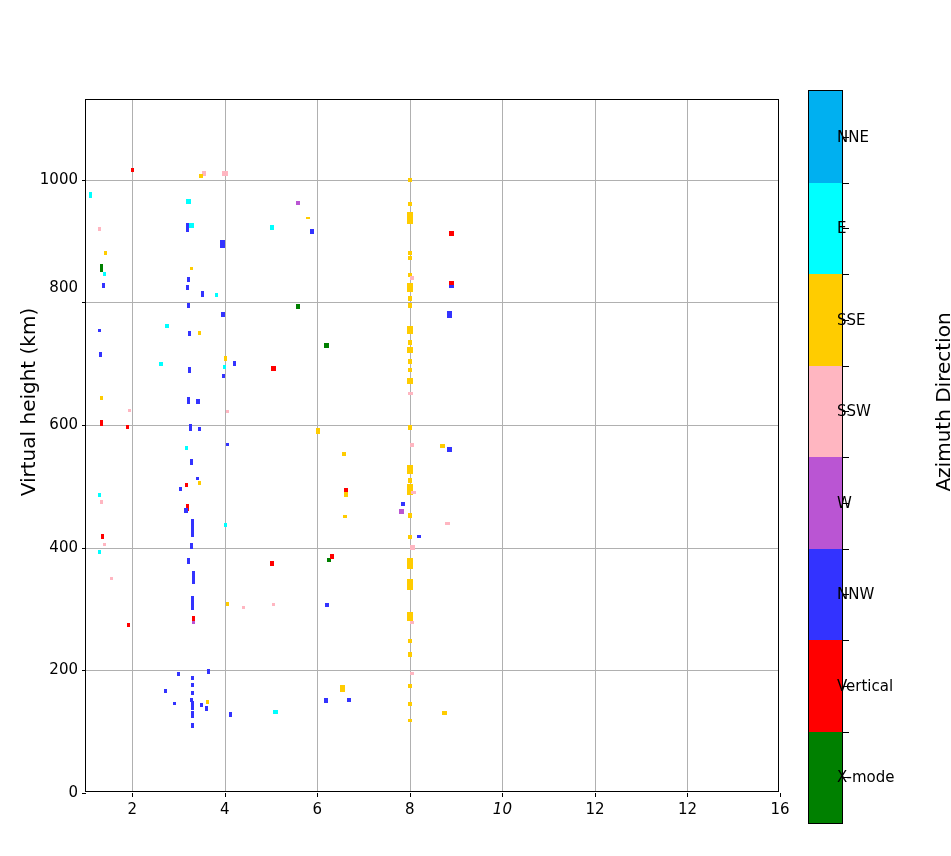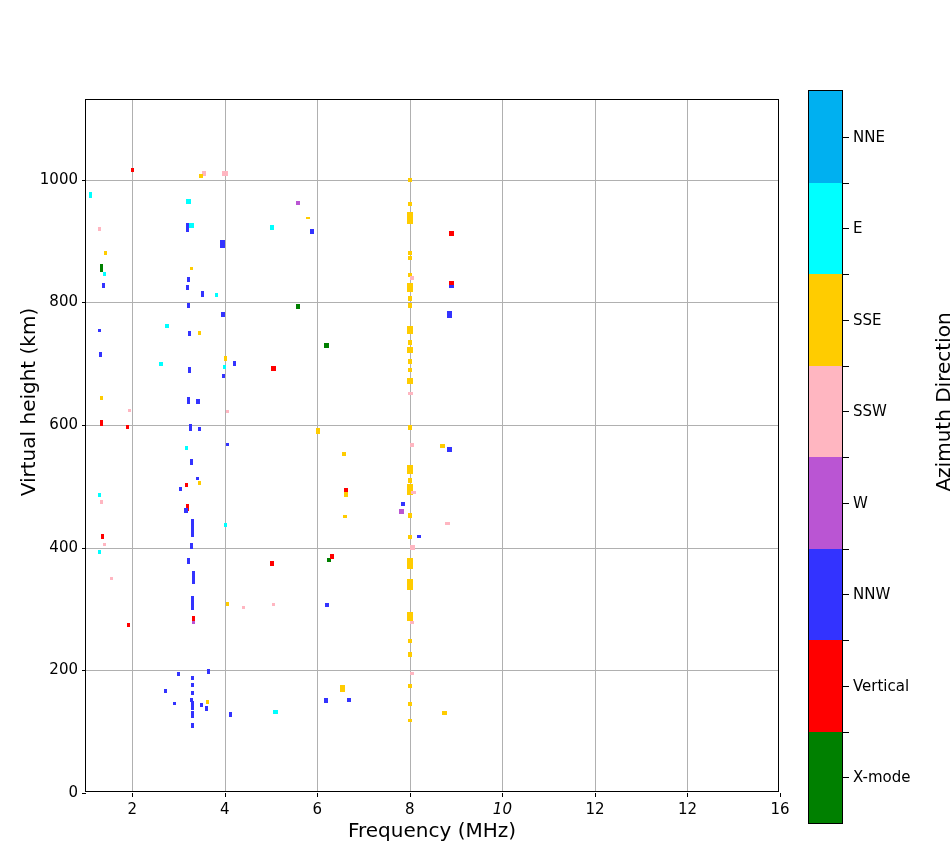--- a/index.html
+++ b/index.html
@@ -52,21 +52,21 @@
   
   .mark{position:absolute;}
 
   
   #colorbar{
     position:absolute;left:808px;top:90px;width:33px;height:732px;
     border:1.1px solid #000000;box-sizing:content-box;
   }
   .cb-seg{position:absolute;left:0;width:33px;}
   .cb-tick{position:absolute;left:34px;width:6px;height:1.2px;background:#000;}
-  .cb-label{position:absolute;left:44px;font-size:15px;white-space:nowrap;margin-top:-9px;}
+  .cb-label{position:absolute;left:28px;font-size:15px;white-space:nowrap;margin-top:-9px;}
   #cblabel{
     position:absolute;left:793px;top:390px;width:300px;text-align:center;
     font-size:20px;transform:rotate(-90deg);transform-origin:center center;
   }
 </style>
 </head>
 <body>
 
 <div id="figure">
 
@@ -254,26 +254,25 @@
       <div class="xticklabel" style="left: 694px;">16</div>
       <div class="ytick" style="top: 693px;"></div>
       <div class="yticklabel" style="top: 693px;">0</div>
       <div class="ytick" style="top: 570.345px;"></div>
       <div class="yticklabel" style="top: 570.345px;">200</div>
       <div class="ytick" style="top: 447.69px;"></div>
       <div class="yticklabel" style="top: 447.69px;">400</div>
       <div class="ytick" style="top: 325.035px;"></div>
       <div class="yticklabel" style="top: 325.035px;">600</div>
       <div class="ytick" style="top: 202.381px;"></div>
-      <div class="yticklabel" style="top: 202px;">800</div>
+      <div class="yticklabel" style="top: 188px;">800</div>
       <div class="ytick" style="top: 79.7257px;"></div>
       <div class="yticklabel" style="top: 79.7257px;">1000</div>
     </div>
 
-  <div id="xlabel">Frequency (MHz)</div>
   <div id="ylabel">Virtual height (km)</div>
 
   <div id="colorbar">
       <div class="cb-seg" style="top: 0px; height: 91.5px; background: rgb(0, 176, 240);"></div>
       <div class="cb-tick" style="top: 45.75px;"></div>
       <div class="cb-label" style="top: 45.75px;">NNE</div>
       <div class="cb-seg" style="top: 91.5px; height: 91.5px; background: rgb(0, 255, 255);"></div>
       <div class="cb-tick" style="top: 137.25px;"></div>
       <div class="cb-label" style="top: 137.25px;">E</div>
       <div class="cb-tick" style="top: 91.5px;"></div>

